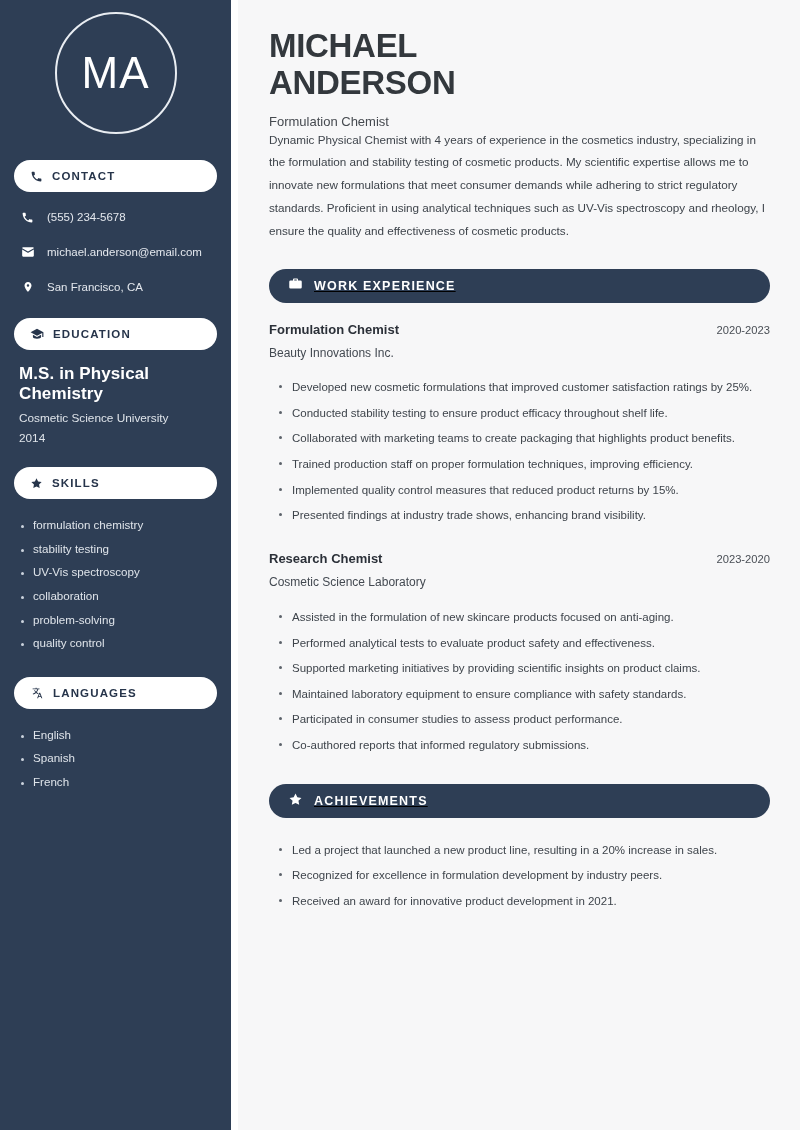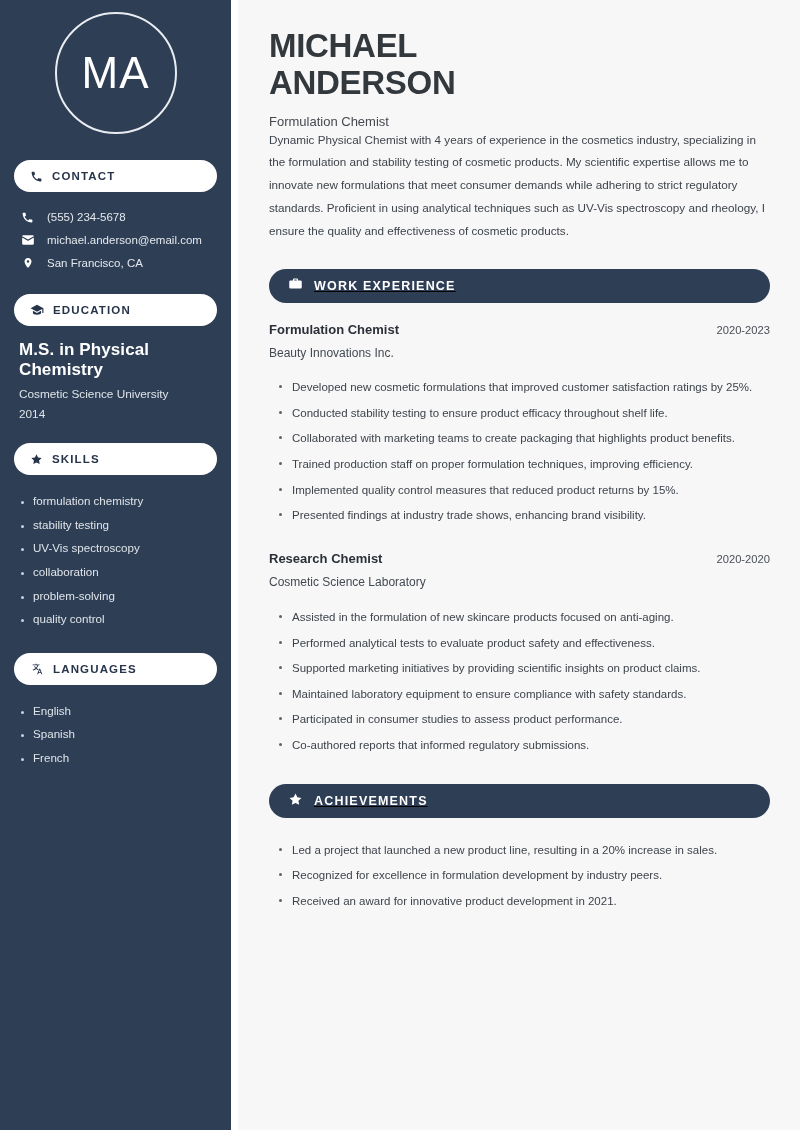--- a/index.html
+++ b/index.html
@@ -78,20 +78,21 @@
   .pill .ico svg { display: block; }
 
   .contact-list { margin-bottom: 20px; }
   .contact-row {
     display: flex;
     align-items: center;
     gap: 12px;
     padding: 4.5px 6px;
     color: #e4e8ee;
     font-size: 11.5px;
+    margin-top: 12px;
   }
   .contact-row .c-ico {
     width: 15px;
     display: flex;
     justify-content: center;
     align-items: center;
     flex-shrink: 0;
   }
 
   .edu-block { padding: 0 5px; margin-bottom: 22px; }
@@ -389,21 +390,21 @@
             <span>Presented findings at industry trade shows, enhancing brand visibility.</span>
           </div>
       </div>
     </div>
 
     <div class="job-gap"></div>
 
     <div class="job">
       <div class="job-head">
         <span class="job-title">Research Chemist</span>
-        <span class="job-dates">2020-2020</span>
+        <span class="job-dates">2023-2020</span>
       </div>
       <div class="job-company">Cosmetic Science Laboratory</div>
       <div class="bullets">
         <div class="bullet">
             <span class="bdot"></span>
             <span>Assisted in the formulation of new skincare products focused on anti-aging.</span>
           </div>
         <div class="bullet">
             <span class="bdot"></span>
             <span>Performed analytical tests to evaluate product safety and effectiveness.</span>

